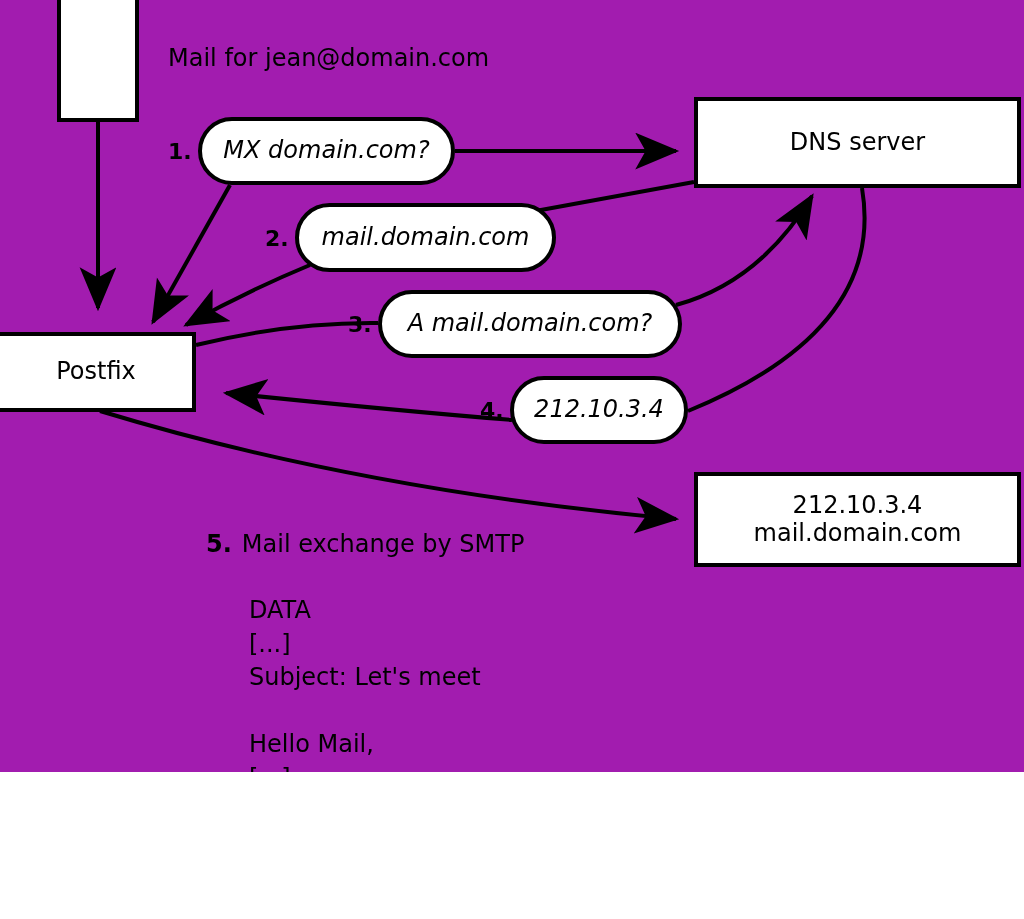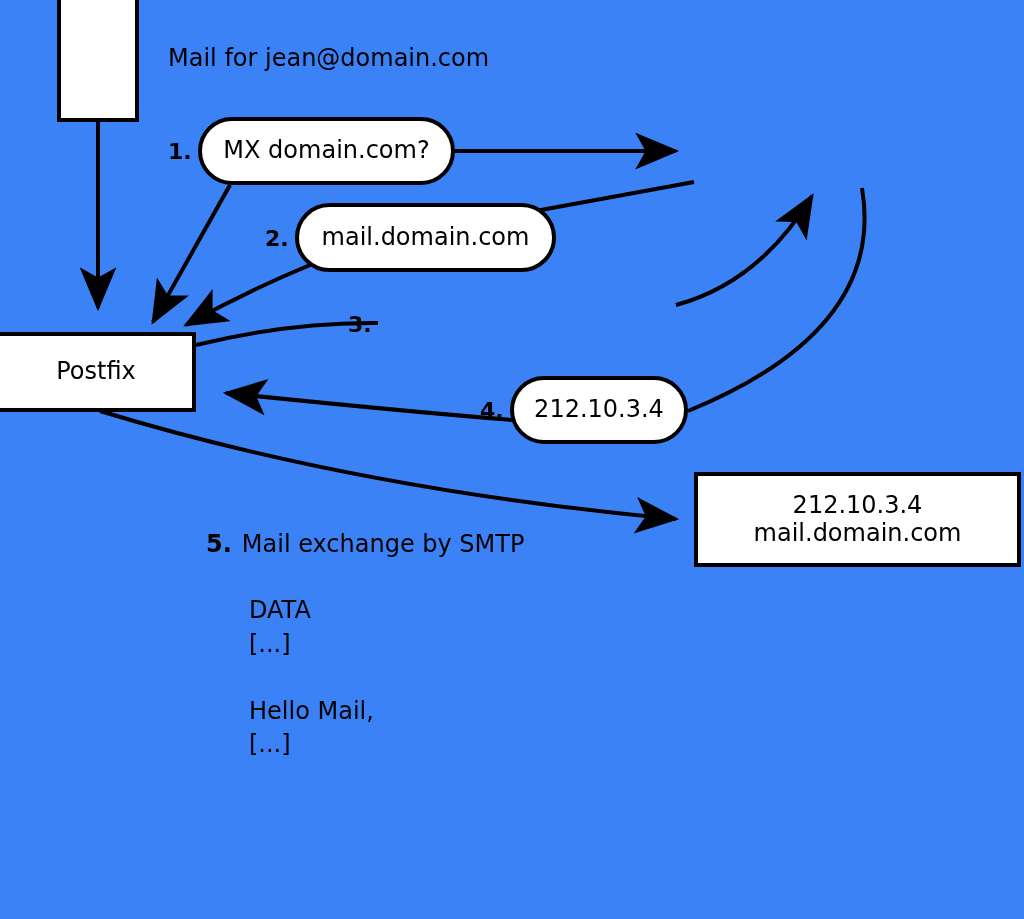--- a/index.html
+++ b/index.html
@@ -7,23 +7,23 @@
     padding: 0;
     background: #ffffff;
   }
   body {
     font-family: "DejaVu Sans", "Liberation Sans", sans-serif;
     color: #000000;
   }
   #stage {
     position: relative;
     width: 1024px;
-    height: 919px;
+    height: 772px;
     overflow: hidden;
-    background: #3b82f6;
+    background: #a21caf;
   }
   #wires {
     position: absolute;
     left: 0; top: 0;
     width: 1024px;
     height: 919px;
     pointer-events: none;
   }
   .node {
     position: absolute;
@@ -31,21 +31,21 @@
     background: #ffffff;
     border: 4px solid #000000;
     display: flex;
     align-items: center;
     justify-content: center;
     text-align: center;
     line-height: 1.15;
     z-index: 3;
   }
   .rect { border-radius: 0; }
-  .pill { border-radius: 999px; }
+  .pill { border-radius: 999px; font-style: italic; }
   .node .txt { white-space: nowrap; }
   .label {
     position: absolute;
     font-weight: bold;
     z-index: 4;
     white-space: nowrap;
   }
   .plaintext {
     position: absolute;
     z-index: 4;
@@ -120,37 +120,43 @@
   </svg>
 
   <div class="node rect" style="left:57px; top:-8px; width:82px; height:130px;">
     <span class="txt"></span>
   </div>
 
   <div class="plaintext" style="left:168px; top:44px; font-size:24px;">
     <span>Mail for jean@domain.com</span>
   </div>
 
+  <div class="node rect" style="left:694px; top:97px; width:327px; height:91px; font-size:24px;">
+    <span class="txt">DNS server</span>
+  </div>
 
   <div class="label" style="left:168px; top:139px; font-size:22px;">
     <span>1.</span>
   </div>
   <div class="node pill" style="left:198px; top:117px; width:257px; height:68px; font-size:24px;">
     <span class="txt">MX domain.com?</span>
   </div>
 
   <div class="label" style="left:265px; top:226px; font-size:22px;">
     <span>2.</span>
   </div>
   <div class="node pill" style="left:295px; top:203px; width:261px; height:69px; font-size:24px;">
     <span class="txt">mail.domain.com</span>
   </div>
 
   <div class="label" style="left:348px; top:312px; font-size:22px;">
     <span>3.</span>
+  </div>
+  <div class="node pill" style="left:378px; top:290px; width:304px; height:68px; font-size:24px;">
+    <span class="txt">A mail.domain.com?</span>
   </div>
 
   <div class="node rect" style="left:-4px; top:332px; width:200px; height:80px; font-size:24px;">
     <span class="txt">Postfix</span>
   </div>
 
   <div class="label" style="left:480px; top:398px; font-size:22px;">
     <span>4.</span>
   </div>
   <div class="node pill" style="left:510px; top:376px; width:178px; height:68px; font-size:24px;">
@@ -163,20 +169,21 @@
   </div>
 
   <div class="step5" style="left:206px; top:530px; font-size:24px;">
     <span class="num">5.</span>
     <span style="margin-left:10px;">Mail exchange by SMTP</span>
   </div>
 
   <div class="transcript" style="left:249px; top:594px; font-size:24px;">
     <div>DATA</div>
     <div>[...]</div>
+    <div>Subject: Let's meet</div>
     <div>&nbsp;</div>
     <div>Hello Mail,</div>
     <div>[...]</div>
     <div>&nbsp;</div>
 
   </div>
 
 </div>
 
 </body></html>

